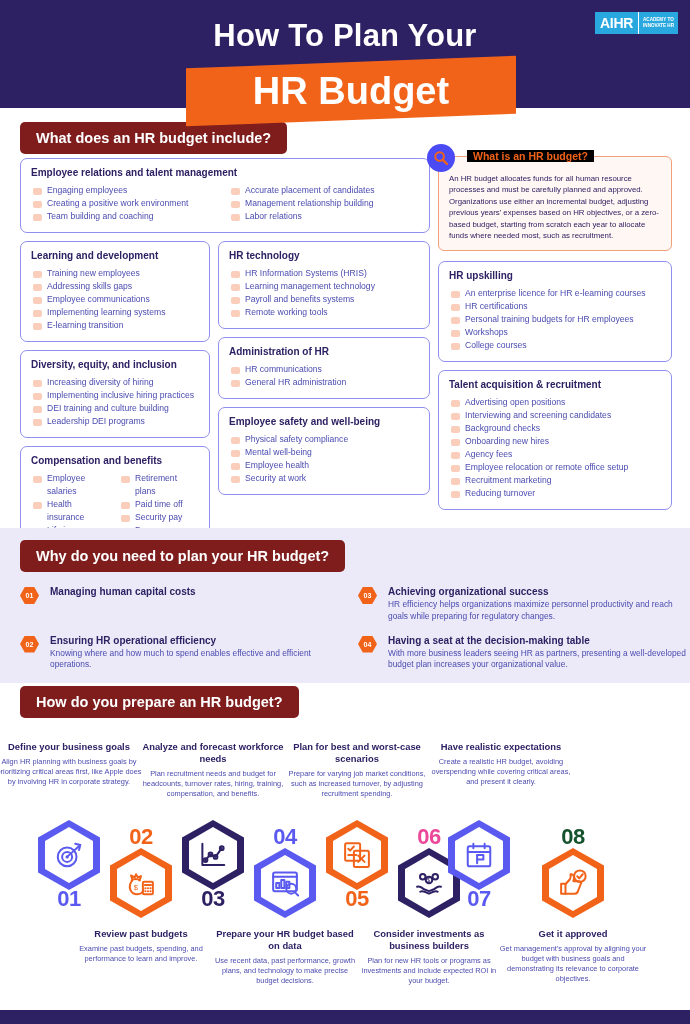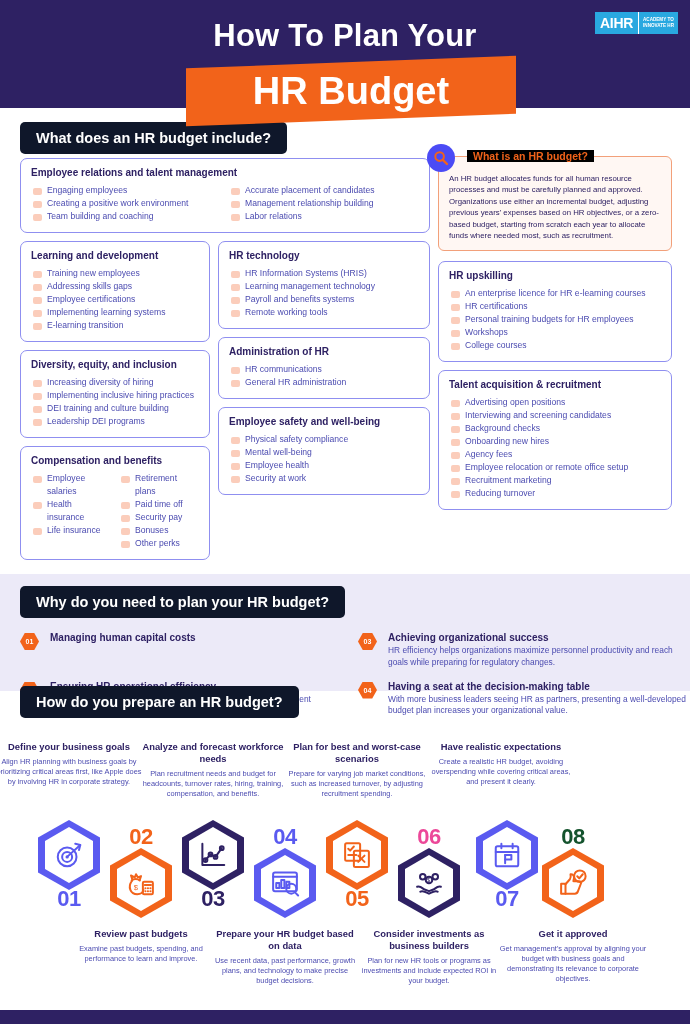--- a/index.html
+++ b/index.html
@@ -61,21 +61,21 @@
     color: #ffffff;
     font-size: 38px;
     font-weight: bold;
     text-align: center;
     line-height: 58px;
   }
 
   
   .sec-badge {
     display: inline-block;
-    background: #0f172a;
+    background: #7f1d1d;
     color: #ffffff;
     font-size: 14.5px;
     font-weight: bold;
     padding: 8px 16px;
     border-radius: 5px;
   }
 
   
   .sec1 { position: relative; padding: 14px 0 0 0; }
   .sec1-badge-wrap { padding-left: 20px; }
@@ -152,24 +152,23 @@
   .callout-body {
     font-size: 7.8px;
     line-height: 11.4px;
     color: #2e2163;
   }
 
   
   .sec2 {
     position: absolute;
     left: 0; top: 528px;
-    width: 690px; height: 117px;
+    width: 690px; height: 155px;
     background: #eceaf8;
     padding: 12px 0 0 20px;
-    margin-top: 46px;
   }
   .why-grid {
     margin-top: 14px;
     display: grid;
     grid-template-columns: 330px 1fr;
     column-gap: 8px;
     row-gap: 12px;
   }
   .why-item { position: relative; padding-left: 30px; }
   .hexnum {
@@ -277,21 +276,21 @@
           <li>Labor relations</li>
         </ul>
   </div>
       <div style="display:flex;gap:8px;align-items:flex-start">
      <div style="width:190px">
           <div class="card">
     <div class="card-title">Learning and development</div>
     <ul class="bullets">
               <li>Training new employees</li>
               <li>Addressing skills gaps</li>
-              <li>Employee certifications</li>
+              <li>Employee communications</li>
               <li>Implementing learning systems</li>
               <li>E-learning transition</li>
             </ul>
   </div>
           <div class="card">
     <div class="card-title">Diversity, equity, and inclusion</div>
     <ul class="bullets">
               <li>Increasing diversity of hiring</li>
               <li>Implementing inclusive hiring practices</li>
               <li>DEI training and culture building</li>
@@ -527,21 +526,21 @@
               <circle cx="17" cy="7" r="2.2" stroke="#2e2163" fill="none" stroke-width="1.6" stroke-linecap="round" stroke-linejoin="round"></circle>
               <circle cx="12" cy="9.5" r="2.6" stroke="#2e2163" fill="none" stroke-width="1.6" stroke-linecap="round" stroke-linejoin="round"></circle>
               <text x="10.3" y="11.3" font-size="4.5" fill="#2e2163" stroke="none" font-family="sans-serif">$</text>
               <path d="M2.5 15 C4.5 14 6 15.5 8 17 L12 18.5 L16 17 C18 15.5 19.5 14 21.5 15" stroke="#2e2163" fill="none" stroke-width="1.6" stroke-linecap="round" stroke-linejoin="round"></path>
               <path d="M5 19 C7 17.5 9 19 12 20.5 C15 19 17 17.5 19 19" stroke="#2e2163" fill="none" stroke-width="1.6" stroke-linecap="round" stroke-linejoin="round"></path>
             </svg>
           </div>
       </div>
       <div class="step-num num-above" style="color:#ec4899">06</div>
     </div>
-      <div class="hexwrap" style="left:476px;top:6px">
+      <div class="hexwrap" style="left:448px;top:6px">
       <div class="hex">
         <div class="outer" style="background:#5a5af0"></div>
         <div class="inner"></div>
         <div class="glyph">
             <svg width="30" height="30" viewBox="0 0 24 24">
               <rect x="3" y="5" width="18" height="16" rx="1.5" stroke="#5a5af0" fill="none" stroke-width="1.6" stroke-linecap="round" stroke-linejoin="round"></rect>
               <line x1="3" y1="9.5" x2="21" y2="9.5" stroke="#5a5af0" fill="none" stroke-width="1.6" stroke-linecap="round" stroke-linejoin="round"></line>
               <line x1="7.5" y1="3" x2="7.5" y2="6.5" stroke="#5a5af0" fill="none" stroke-width="1.6" stroke-linecap="round" stroke-linejoin="round"></line>
               <line x1="16.5" y1="3" x2="16.5" y2="6.5" stroke="#5a5af0" fill="none" stroke-width="1.6" stroke-linecap="round" stroke-linejoin="round"></line>
               <line x1="10.5" y1="12" x2="10.5" y2="18.5" stroke="#5a5af0" fill="none" stroke-width="1.6" stroke-linecap="round" stroke-linejoin="round"></line>

